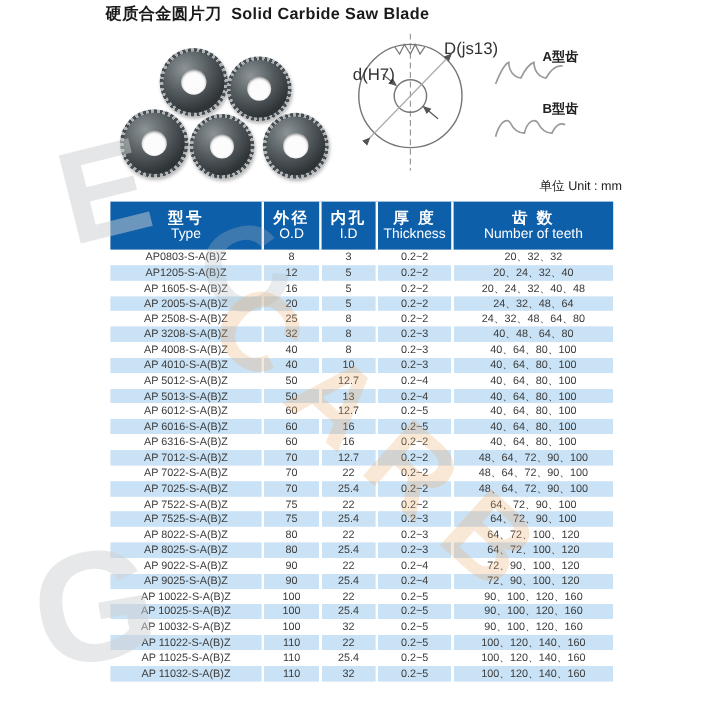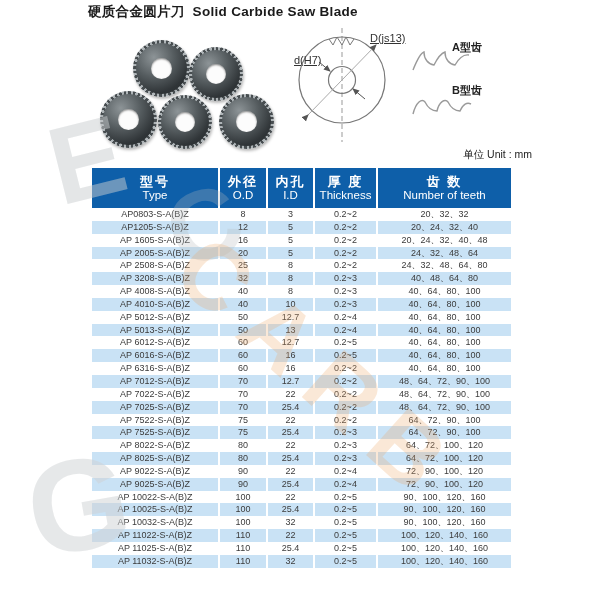--- a/index.html
+++ b/index.html
@@ -11,24 +11,24 @@
   
   .blade{position:absolute;border-radius:50%;
          background:repeating-conic-gradient(#474d50 0deg 5deg,#aeb4b7 5deg 10deg);
          box-shadow:1px 2px 3px rgba(0,0,0,.28);}
   .blade .body{position:absolute;inset:3px;border-radius:50%;
          background:radial-gradient(circle at 35% 28%,#8d9497 0%,#565d60 40%,#303538 72%,#222628 100%);}
   .blade .hole{position:absolute;width:37%;height:37%;left:31.5%;top:31.5%;border-radius:50%;
          background:#fcfcfc;box-shadow:inset 0 1px 2px rgba(0,0,0,.45);}
   
   .diagram-svg{position:absolute;left:283px;top:28px;}
-  .dim-label{position:absolute;font-size:11px;color:#333;text-decoration:underline;}
+  .dim-label{position:absolute;font-size:14px;color:#333;}
   .tooth-label{position:absolute;font-size:11px;color:#222;font-weight:bold;}
   .tooth-svg{position:absolute;}
-  .unit-label{position:absolute;left:436px;top:148px;width:96px;text-align:right;
+  .unit-label{position:absolute;left:436px;top:148px;width:96px;text-align:center;
               font-size:10.5px;color:#222;}
   
   .spec-table{position:absolute;left:92px;top:168px;width:419px;border-collapse:collapse;table-layout:fixed;z-index:1;}
   .spec-table th{background:#0e5fa9;color:#fff;padding:0;height:40px;vertical-align:middle;font-weight:normal;margin-left:36px;}
   .spec-table th + th, .spec-table td + td{border-left:2px solid #fff;}
   .h-zh{font-size:13px;font-weight:bold;letter-spacing:2px;line-height:15px;}
   .h-en{font-size:11.5px;line-height:13px;}
   .spec-table td{padding:0;height:12.85px;line-height:12.8px;font-size:9px;color:#3b3b3b;
                  text-align:center;white-space:nowrap;overflow:hidden;}
   .spec-table tr.alt td{background:#c9e2f5;}

